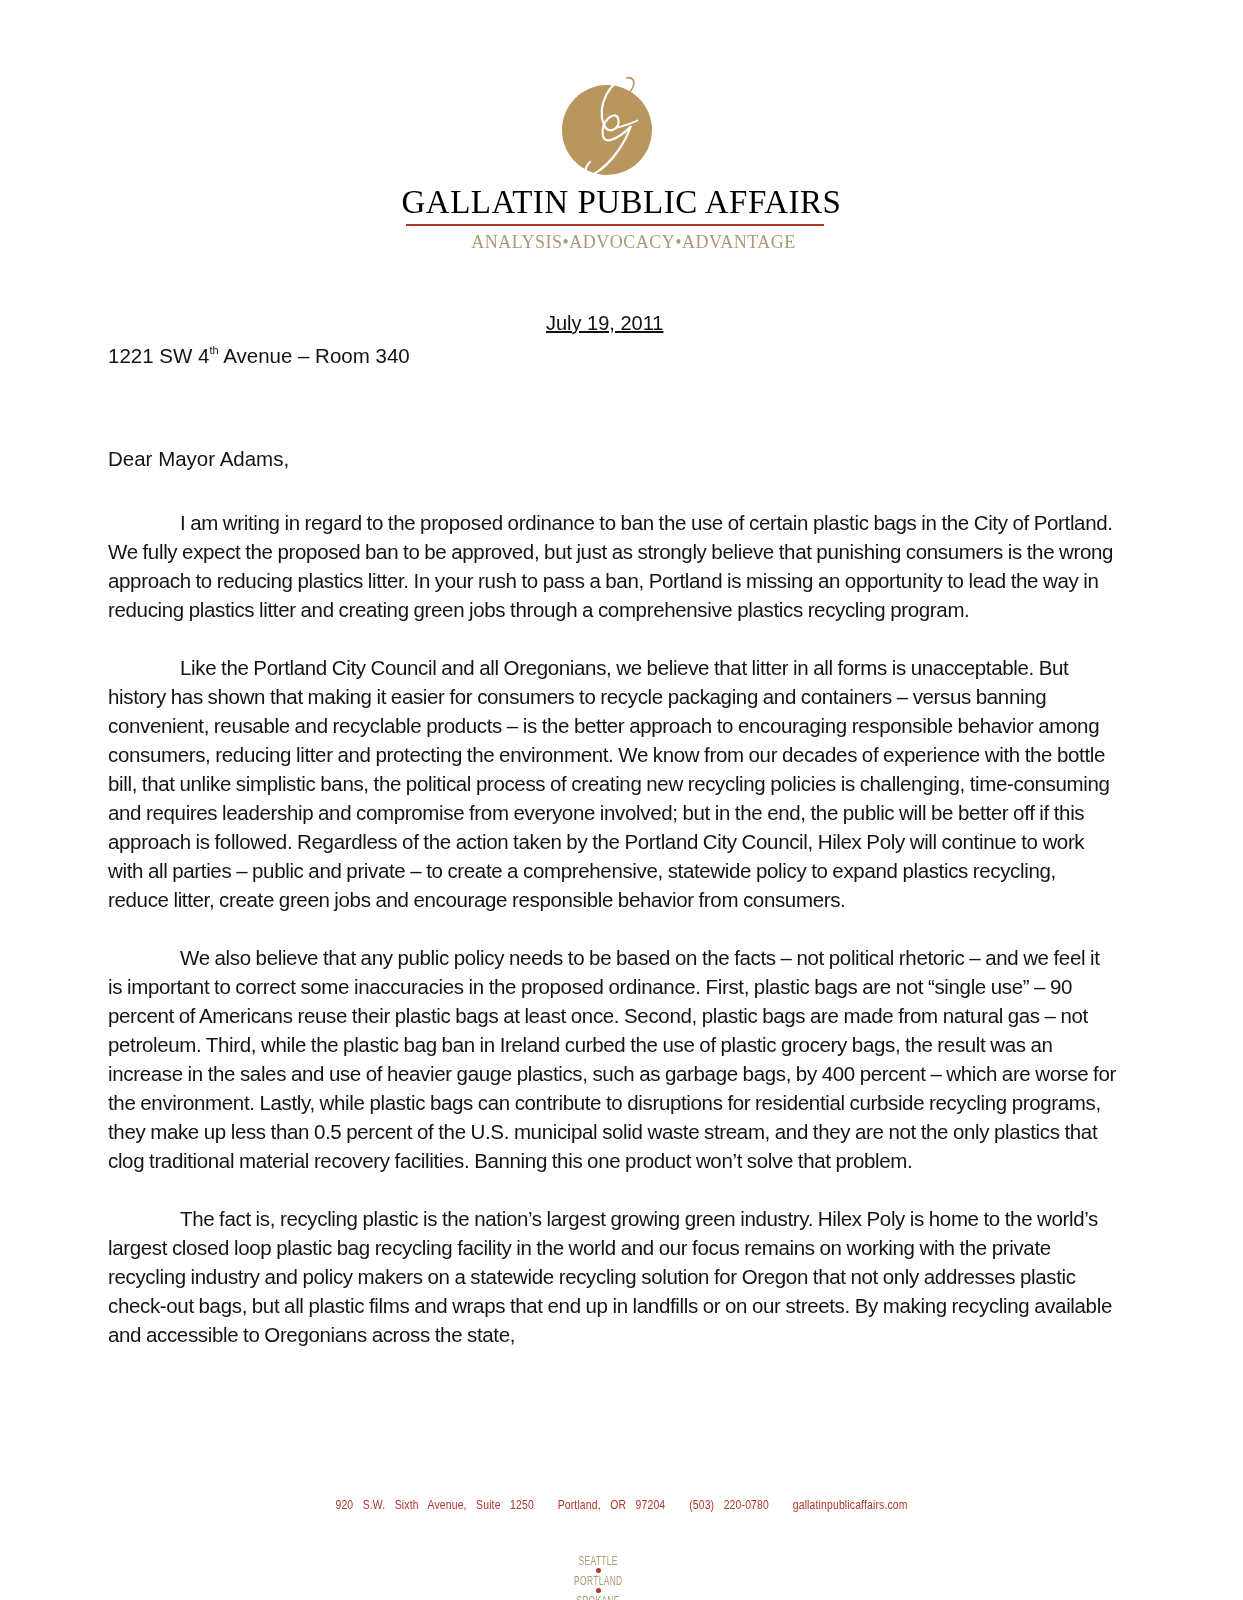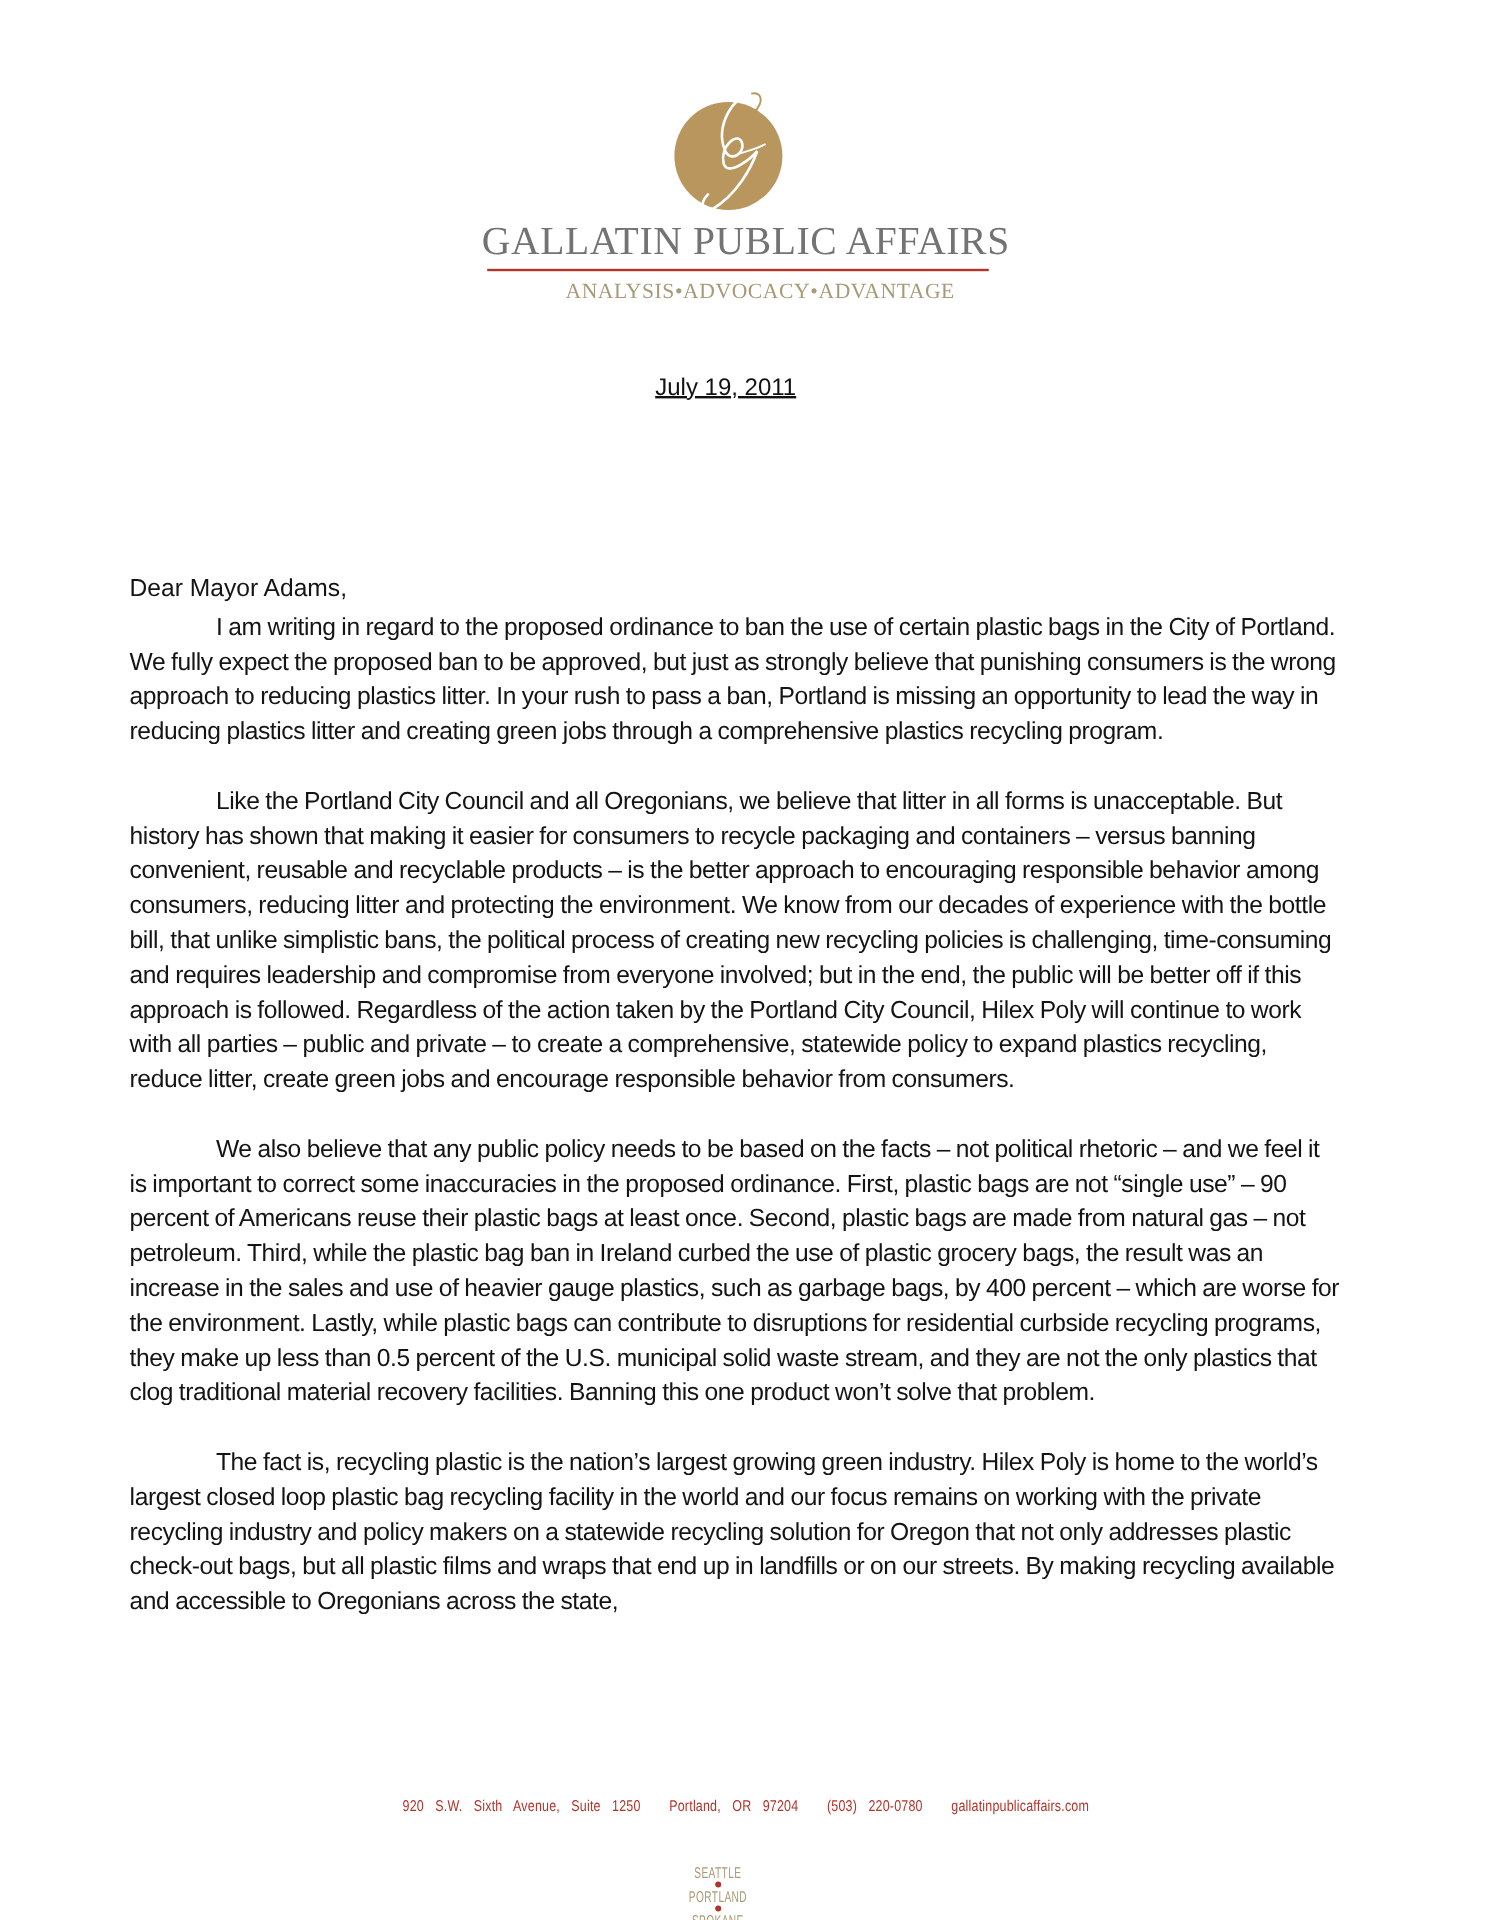--- a/index.html
+++ b/index.html
@@ -1,29 +1,29 @@
 <!DOCTYPE html>
 <html><head>
 <meta charset="utf-8">
 <style>
   html, body { margin: 0; padding: 0; background: #ffffff; }
   body { width: 1243px; height: 1600px; position: relative; overflow: hidden;
          font-family: "Liberation Sans", "DejaVu Sans", sans-serif; color: #111; }
   .logo-mark { position: absolute; left: 556px; top: 70px; width: 120px; height: 110px; }
   .firm-name { position: absolute; left: 0; width: 1243px; top: 184px; text-align: center;
                font-family: "Liberation Serif", "DejaVu Serif", serif; font-size: 33px;
-               color: #737373; letter-spacing: 0.5px; }
+               color: #000000; letter-spacing: 0.5px; }
   .firm-rule { position: absolute; left: 406px; width: 418px; top: 224px; height: 2px; background: #b0352c; }
   .firm-tagline { position: absolute; left: 12px; width: 1243px; top: 232px; text-align: center;
                   font-family: "Liberation Serif", "DejaVu Serif", serif; font-size: 18px;
                   color: #a89a78; letter-spacing: 0.5px; }
   .letter { position: absolute; left: 108px; width: 1010px; font-size: 20.5px; line-height: 29px; color: #141414; }
   .date { position: absolute; left: 546px; top: 312px; font-size: 20px; text-decoration: underline; }
   .recipient { top: 341px; }
-  .salutation { top: 476px; }
+  .salutation { top: 444px; }
   .body-text { top: 508px; }
   .body-text p { margin: 0 0 29px 0; text-indent: 72px; letter-spacing: -0.35px; word-spacing: -0.5px; }
   sup { font-size: 11px; vertical-align: 9px; line-height: 0; }
   .footer-addr { position: absolute; left: 0; width: 1243px; top: 1497px; text-align: center;
                  font-family: "Liberation Sans Narrow", "Liberation Sans", sans-serif; font-size: 13px;
                  color: #b0352c; transform: scaleX(0.8); letter-spacing: 0.2px; word-spacing: 8px; }
   .footer-addr span { margin: 0 9px; }
   .footer-cities { position: absolute; left: 108px; width: 980px; top: 1553px; display: flex;
                    justify-content: flex-start; align-items: center; flex-direction: column; }
   .city { font-family: "Liberation Sans", sans-serif; font-size: 13px; color: #a89a78;
@@ -41,20 +41,21 @@
     <path d="M60 58 C 66 56, 76 54, 82 50" fill="none" stroke="#ffffff" stroke-width="1.6"></path>
   </svg>
 </div>
 <div class="firm-name">GALLATIN PUBLIC AFFAIRS</div>
 <div class="firm-rule"></div>
 <div class="firm-tagline">ANALYSIS•ADVOCACY•ADVANTAGE</div>
 
 <div class="date">July 19, 2011</div>
 
 <div class="letter recipient">
+  <div><span>1221 SW 4</span><sup>th</sup><span> Avenue – Room 340</span></div>
 </div>
 
 <div class="letter salutation">Dear Mayor Adams,</div>
 
 <div class="letter body-text">
   <p>I am writing in regard to the proposed ordinance to ban the use of certain plastic bags in the City of Portland.  We fully expect the proposed ban to be approved, but just as strongly believe that punishing consumers is the wrong approach to reducing plastics litter. In your rush to pass a ban, Portland is missing an opportunity to lead the way in reducing plastics litter and creating green jobs through a comprehensive plastics recycling program.</p>
   <p>Like the Portland City Council and all Oregonians, we believe that litter in all forms is unacceptable. But history has shown that making it easier for consumers to recycle packaging and containers – versus banning convenient, reusable and recyclable products – is the better approach to encouraging responsible behavior among consumers, reducing litter and protecting the environment. We know from our decades of experience with the bottle bill, that unlike simplistic bans, the political process of creating new recycling policies is challenging, time-consuming and requires leadership and compromise from everyone involved; but in the end, the public will be better off if this approach is followed. Regardless of the action taken by the Portland City Council, Hilex Poly will continue to work with all parties – public and private – to create a comprehensive, statewide policy to expand plastics recycling, reduce litter, create green jobs and encourage responsible behavior from consumers.</p>
   <p>We also believe that any public policy needs to be based on the facts – not political rhetoric – and we feel it is important to correct some inaccuracies in the proposed ordinance. First, plastic bags are not “single use” – 90 percent of Americans reuse their plastic bags at least once. Second, plastic bags are made from natural gas – not petroleum. Third, while the plastic bag ban in Ireland curbed the use of plastic grocery bags, the result was an increase in the sales and use of heavier gauge plastics, such as garbage bags, by 400 percent – which are worse for the environment. Lastly, while plastic bags can contribute to disruptions for residential curbside recycling programs, they make up less than 0.5 percent of the U.S. municipal solid waste stream, and they are not the only plastics that clog traditional material recovery facilities. Banning this one product won’t solve that problem.</p>
   <p>The fact is, recycling plastic is the nation’s largest growing green industry. Hilex Poly is home to the world’s largest closed loop plastic bag recycling facility in the world and our focus remains on working with the private recycling industry and policy makers on a statewide recycling solution for Oregon that not only addresses plastic check-out bags, but all plastic films and wraps that end up in landfills or on our streets. By making recycling available and accessible to Oregonians across the state,</p>
 </div>

